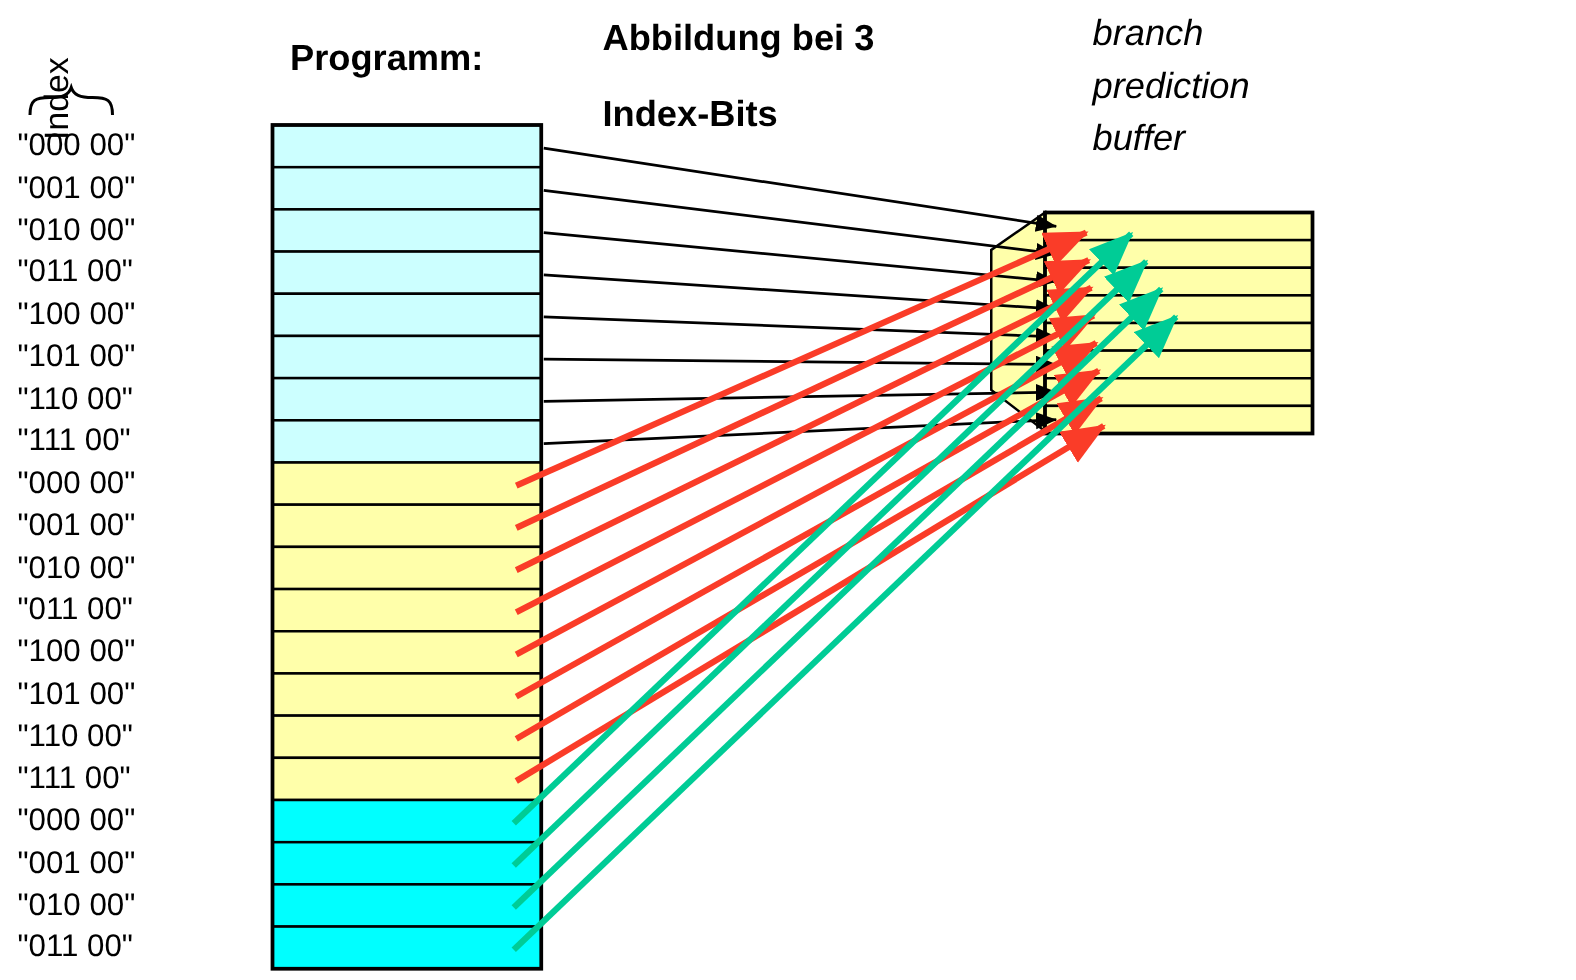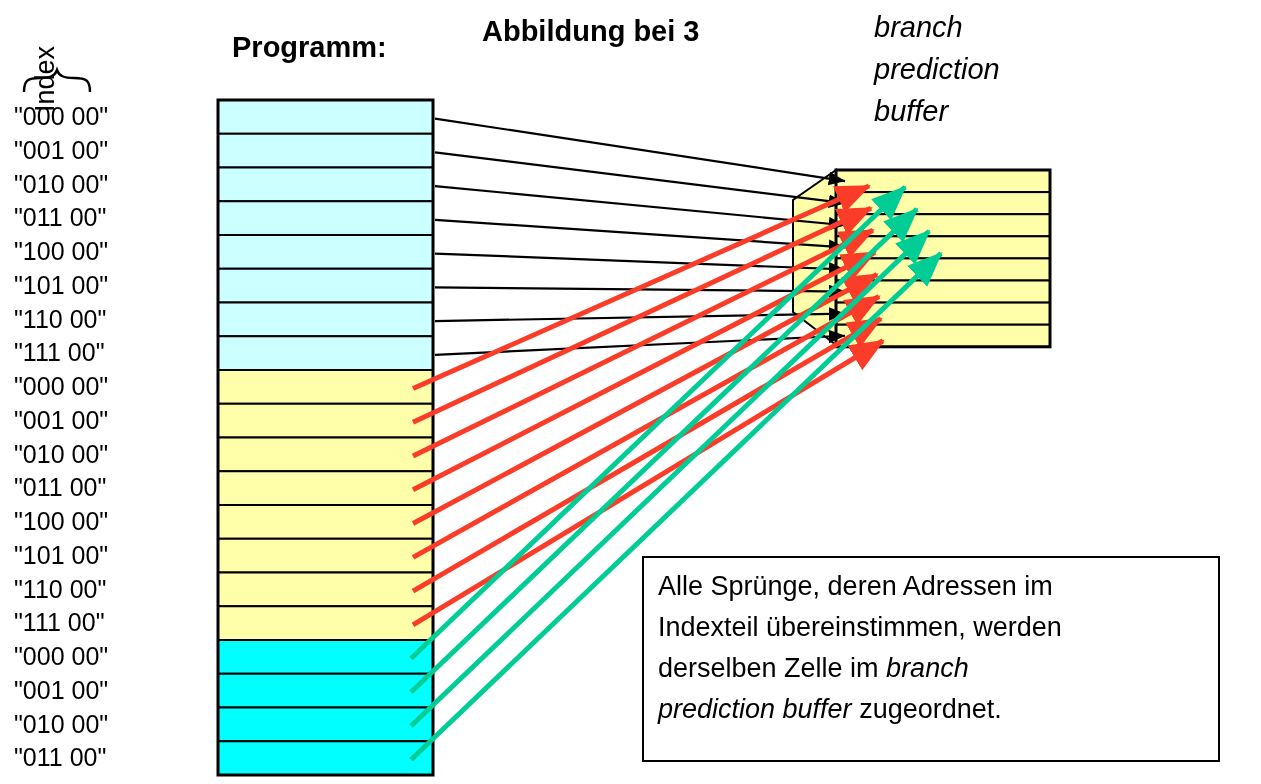--- a/index.html
+++ b/index.html
@@ -17,20 +17,21 @@
 </style>
 </head>
 <body>
 
 <div id="stage">
 
   <div class="rot-index" style="left:30px; top:112px;">Index</div>
 
   <div class="txt hdr" style="left:232px; top:28px;">Programm:</div>
   <div class="txt hdr" style="left:482px; top:12px;">Abbildung bei 3</div>
+  <div class="txt hdr" style="left:482px; top:73px;">Index-Bits</div>
   <div class="txt ital" style="left:874px; top:8px;">branch</div>
   <div class="txt ital" style="left:874px; top:50px;">prediction</div>
   <div class="txt ital" style="left:874px; top:92px;text-align:center;">buffer</div>
 
   <svg class="layer" viewBox="0 0 1261 784">
     <defs>
       <marker id="ah-black" markerWidth="9" markerHeight="9" refX="7.4" refY="3.1" orient="auto" markerUnits="strokeWidth">
         <path d="M0,0 L7.6,3.1 L0,6.2 Z" fill="#000000"></path>
       </marker>
       <marker id="ah-red" markerWidth="9" markerHeight="9" refX="6.6" refY="2.9" orient="auto" markerUnits="strokeWidth">
@@ -129,22 +130,14 @@
       <div class="txt idx" style="left: 14px; top: 509px;">"100 00"</div>
       <div class="txt idx" style="left: 14px; top: 542.75px;">"101 00"</div>
       <div class="txt idx" style="left: 14px; top: 576.5px;">"110 00"</div>
       <div class="txt idx" style="left: 14px; top: 610.25px;">"111 00"</div>
       <div class="txt idx" style="left: 14px; top: 644px;">"000 00"</div>
       <div class="txt idx" style="left: 14px; top: 677.75px;">"001 00"</div>
       <div class="txt idx" style="left: 14px; top: 711.5px;">"010 00"</div>
       <div class="txt idx" style="left: 14px; top: 745.25px;">"011 00"</div>
     </div>
 
-  <div class="note" style="left:642px; top:556px; width:578px; height:206px;">
-    <div class="note-inner">
-      <div>Alle Sprünge, deren Adressen im</div>
-      <div>Indexteil übereinstimmen, werden</div>
-      <div><span>derselben Zelle im </span><i>branch</i></div>
-      <div><i>prediction buffer</i><span> zugeordnet.</span></div>
-    </div>
-  </div>
 
 </div>
 
 </body></html>

